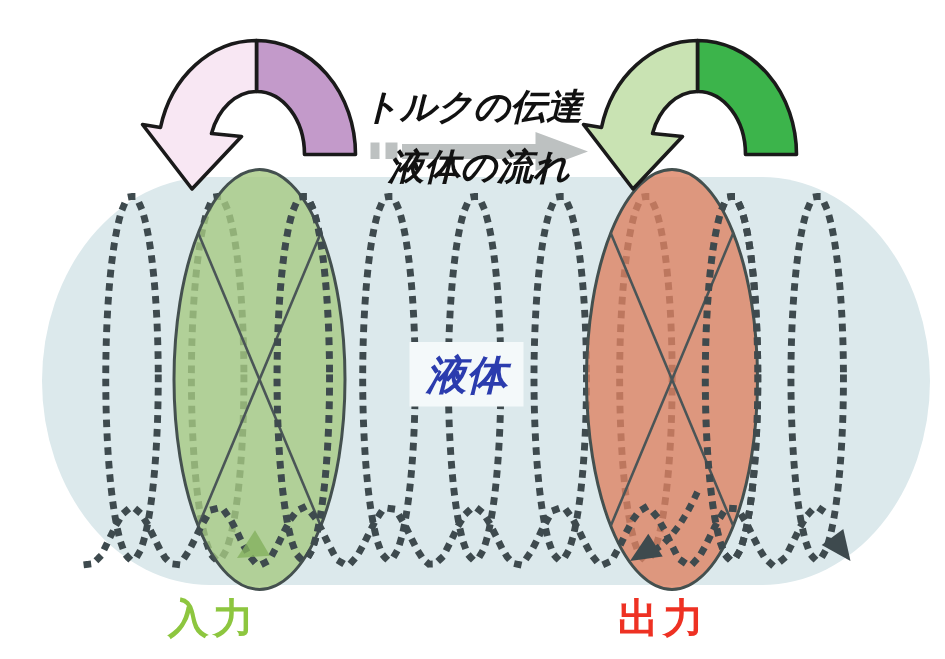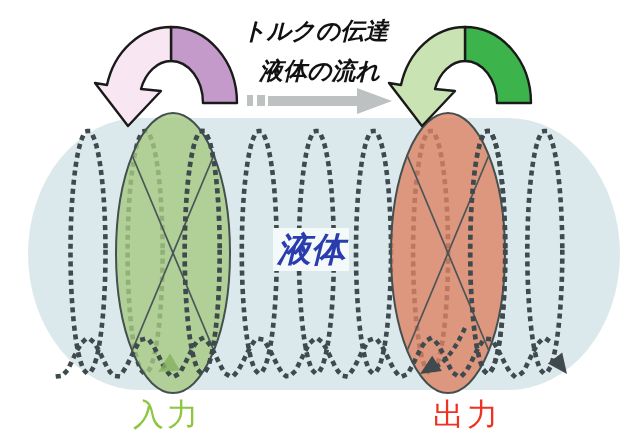--- a/index.html
+++ b/index.html
@@ -5,31 +5,32 @@
   html,body{margin:0;padding:0;background:#fff;}
   .stage{
     position:relative;width:630px;height:439px;overflow:hidden;background:#fff;
     font-family:"DejaVu Sans","Liberation Sans",sans-serif;
   }
   .stage svg{position:absolute;left:0;top:0;}
   .caption{
     position:absolute;text-align:center;color:#111;
     font-style:italic;font-weight:600;font-size:24px;line-height:1.1;
     white-space:nowrap;
+    margin-top:40px;
   }
   .caption-torque{left:233px;top:18px;width:164px;}
   .caption-flow{left:230px;top:58px;width:150px;text-align:right;}
   .fluid-box{
     position:absolute;left:273px;top:228px;width:76px;height:43px;
     background:var(--fluidBox);display:flex;align-items:center;justify-content:center;
-    font-size:34px;font-style:italic;font-weight:600;color:var(--fluidText);
+    font-size:27px;font-style:italic;font-weight:600;color:var(--fluidText);
   }
   .wheel-label{
-    position:absolute;top:394px;width:110px;text-align:center;
-    font-size:31px;font-weight:normal;letter-spacing:3px;white-space:nowrap;
+    position:absolute;top:394px;width:110px;
+    font-size:27px;font-weight:bold;letter-spacing:3px;white-space:nowrap;
   }
   .label-input{left:112px;color:var(--inputText);}
   .label-output{left:412px;color:var(--outputText);}
 </style>
 </head>
 <body>
 
 <div class="stage">
 
   <svg width="630" height="439" viewBox="0 0 630 439">

